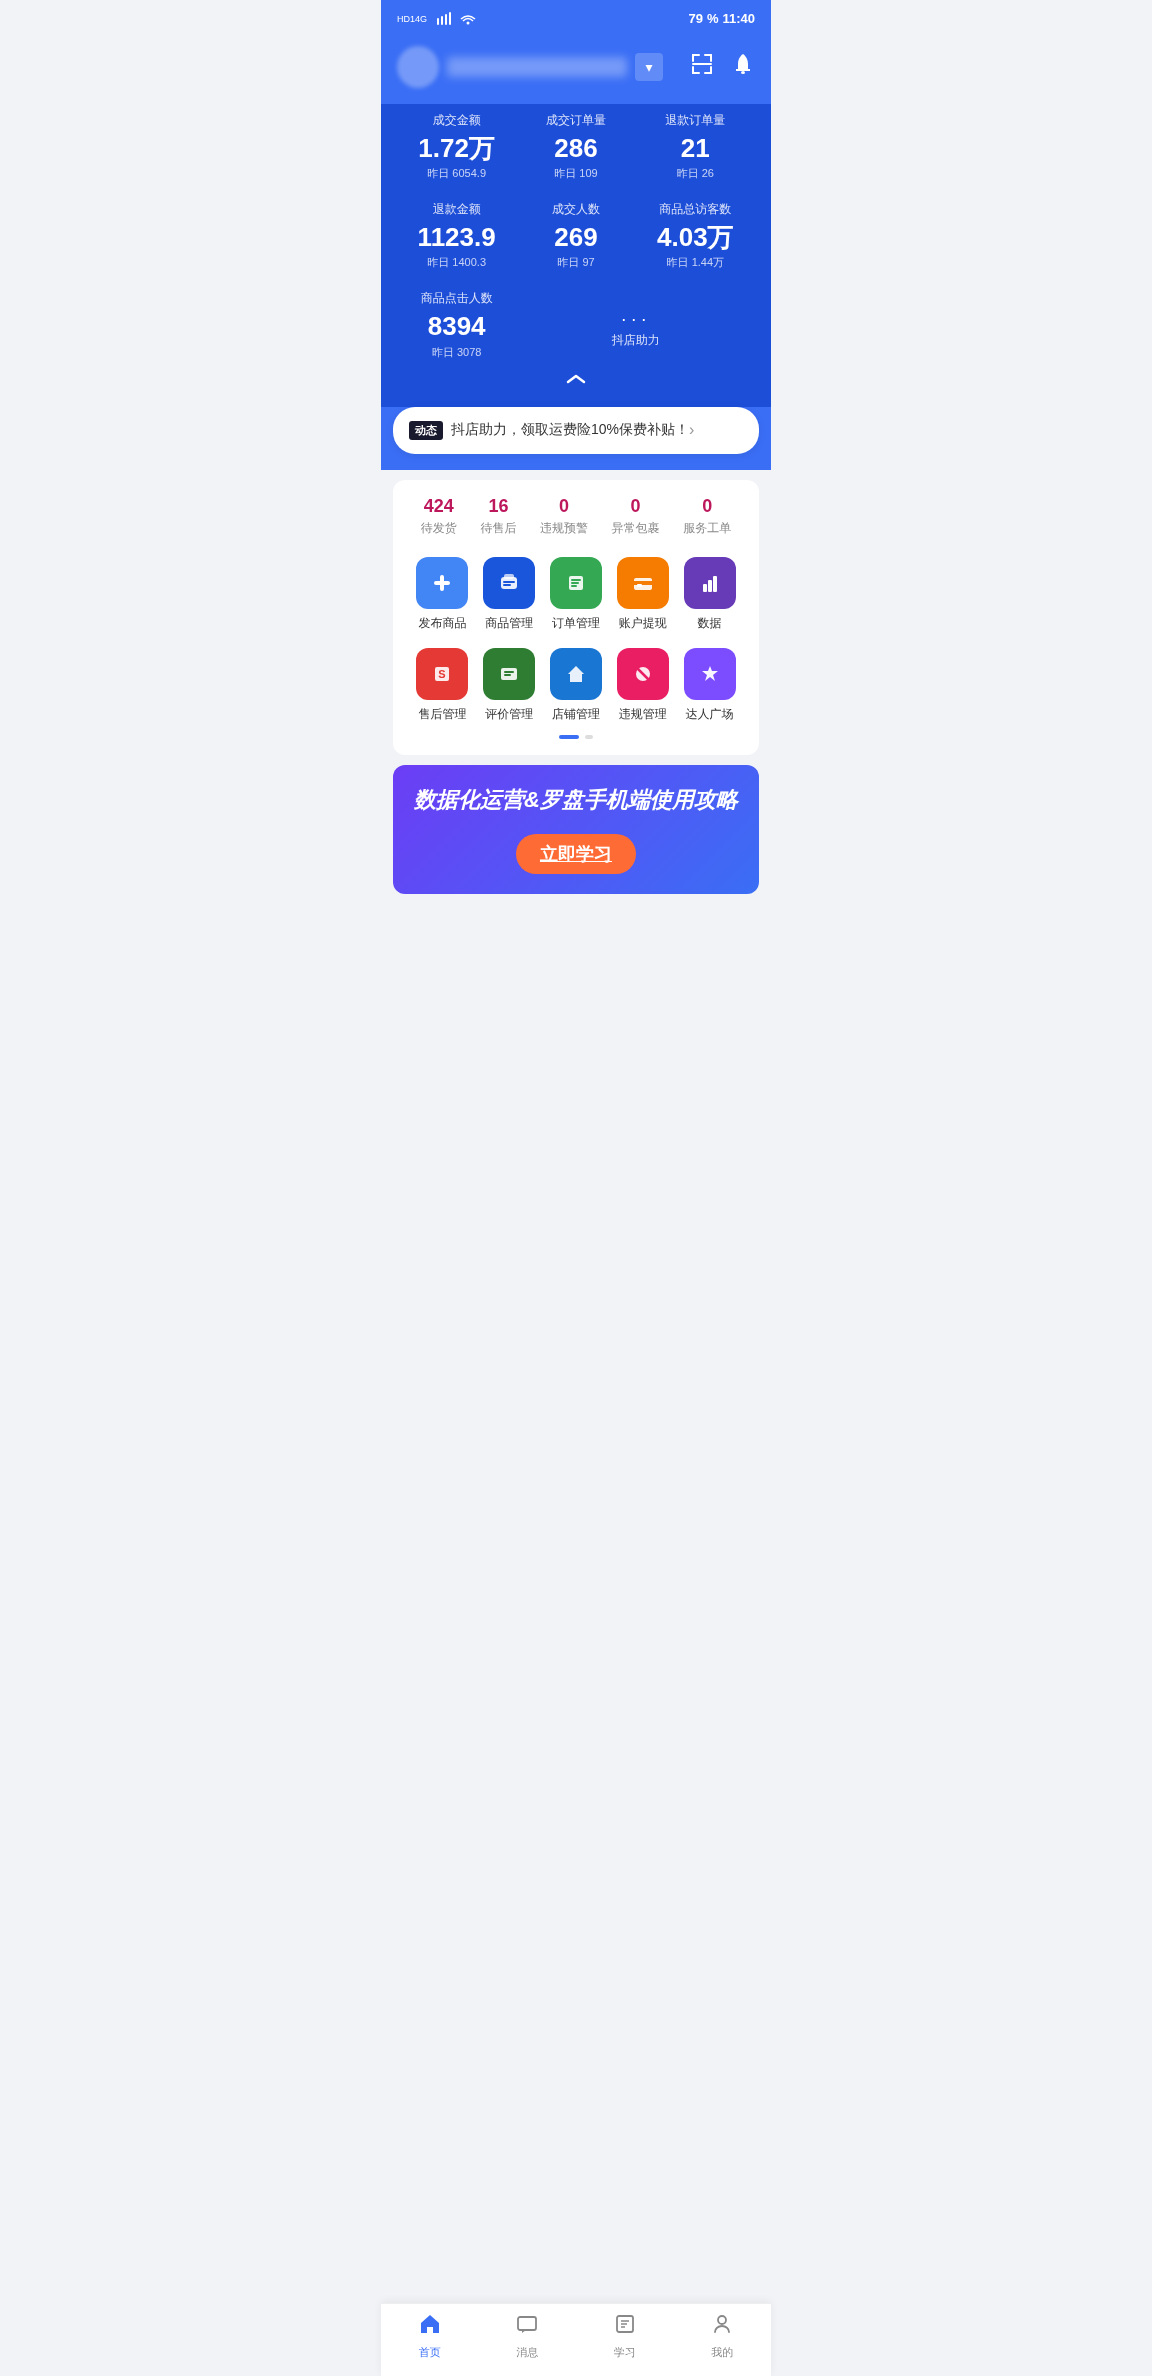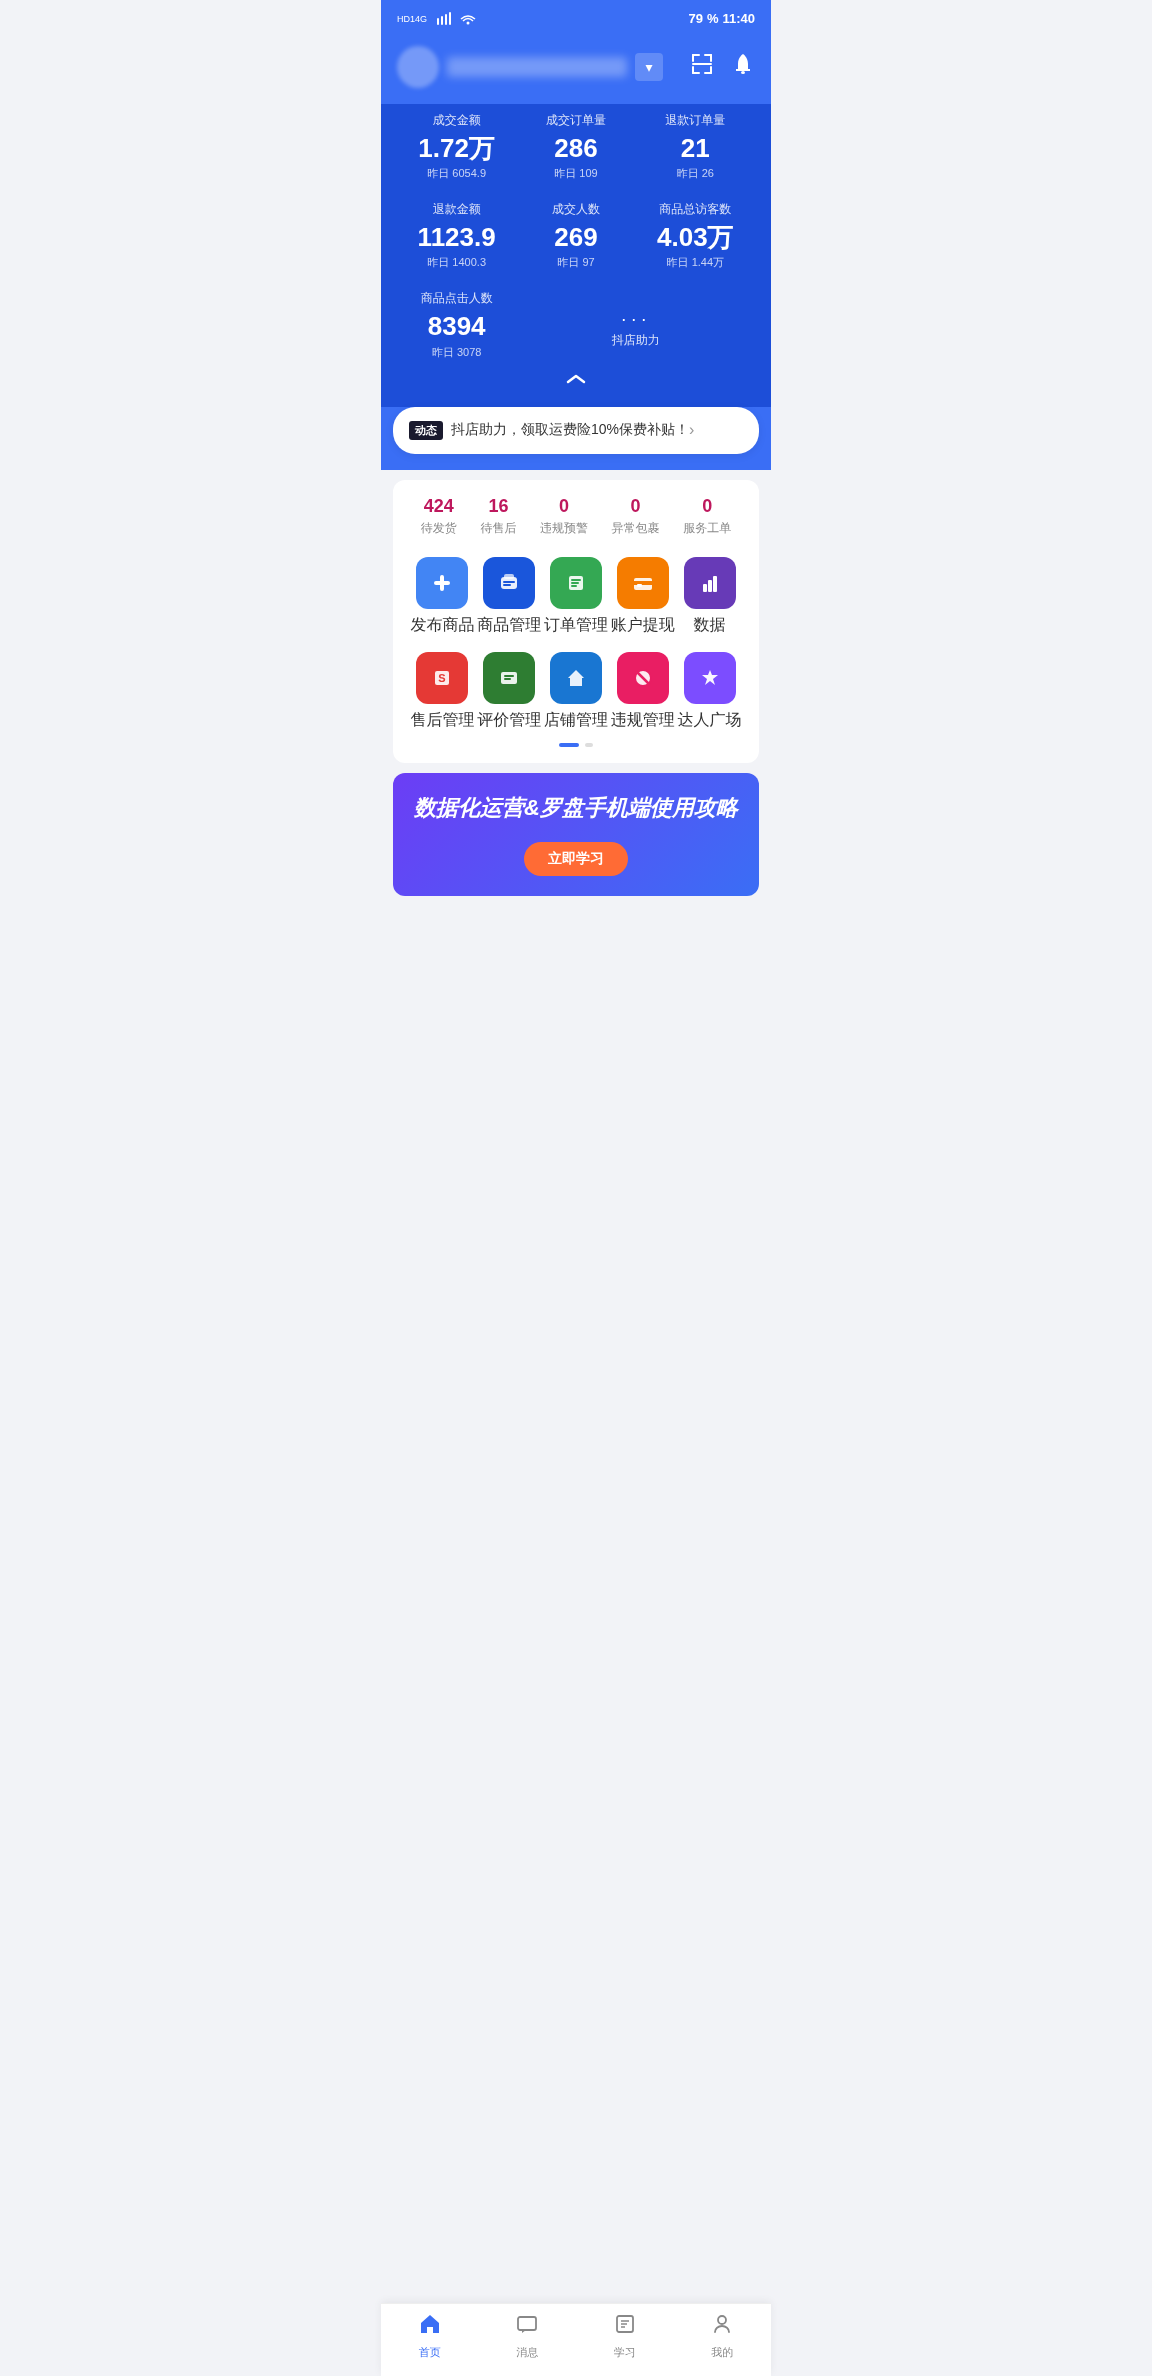--- a/index.html
+++ b/index.html
@@ -203,21 +203,21 @@
     .action-icon {
       width: 52px;
       height: 52px;
       border-radius: 12px;
       display: flex;
       align-items: center;
       justify-content: center;
       font-size: 24px;
     }
     .action-label {
-      font-size: 16px;
+      font-size: 12px;
       color: #333;
       text-align: center;
     }
     .icon-blue { background: #4285f4; }
     .icon-navy { background: #1a56db; }
     .icon-green { background: #34a853; }
     .icon-orange { background: #f57c00; }
     .icon-purple { background: #673ab7; }
     .icon-red { background: #e53935; }
     .icon-green2 { background: #2e7d32; }
@@ -257,23 +257,24 @@
       font-weight: 700;
       margin-bottom: 19px;
       font-style: italic;
     }
     .promo-btn {
       background: #ff6b35;
       color: white;
       border: none;
       border-radius: 20px;
       padding: 8px 24px;
-      font-size: 14px;
+      font-size: 18px;
       font-weight: 600;
       cursor: pointer;
+      text-decoration: underline;
     }
 
     
     .bottom-nav {
       position: fixed;
       bottom: 0;
       left: 50%;
       transform: translateX(-50%);
       width: 390px;
       background: white;

